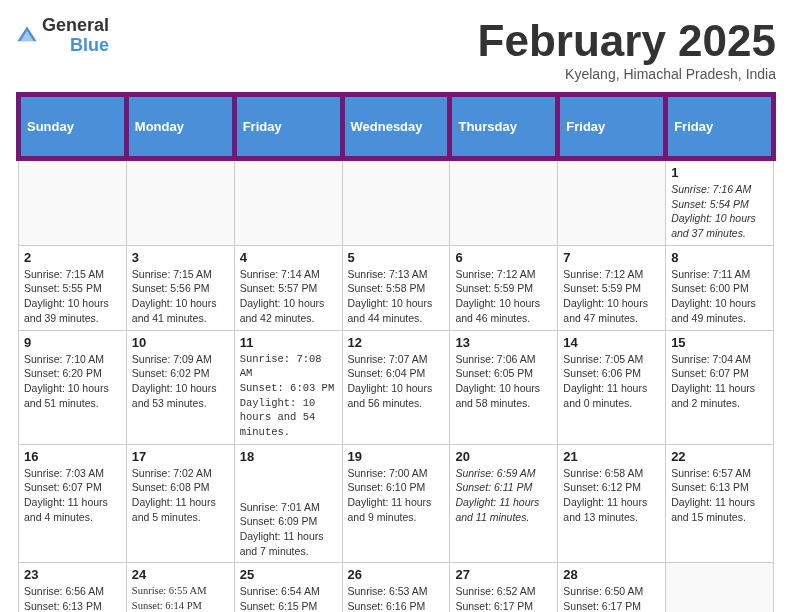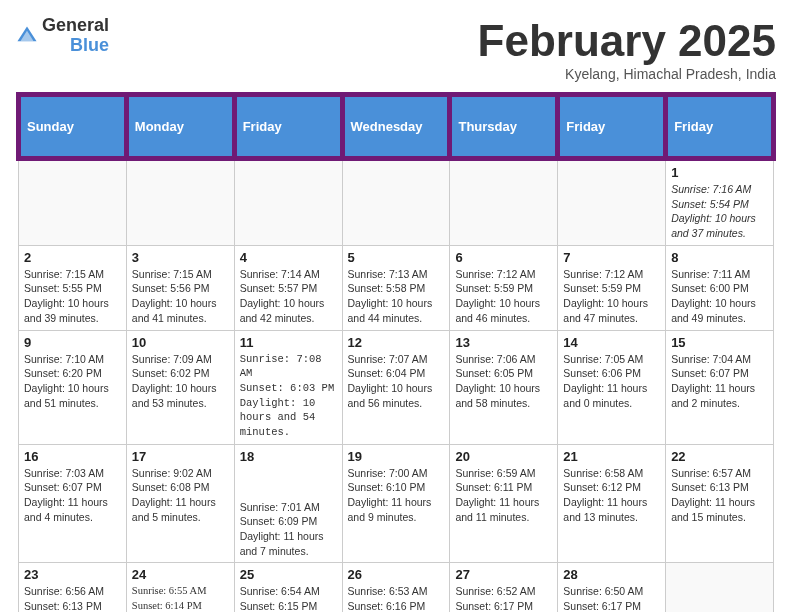--- a/index.html
+++ b/index.html
@@ -230,39 +230,39 @@
       </tr>
       <tr>
         <td>
           <span class="day-num">16</span>
           <div class="day-info" style="white-space: pre-line;">Sunrise: 7:03 AM
 Sunset: 6:07 PM
 Daylight: 11 hours and 4 minutes.</div>
         </td>
         <td>
           <span class="day-num">17</span>
-          <div class="day-info" style="white-space: pre-line;">Sunrise: 9:02 AM
+          <div class="day-info" style="white-space: pre-line;">Sunrise: 7:02 AM
 Sunset: 6:08 PM
 Daylight: 11 hours and 5 minutes.</div>
         </td>
         <td>
           <span class="day-num">18</span>
           <div class="day-info" style="white-space: pre-line; margin-top: 36px;">Sunrise: 7:01 AM
 Sunset: 6:09 PM
 Daylight: 11 hours and 7 minutes.</div>
         </td>
         <td>
           <span class="day-num">19</span>
           <div class="day-info" style="white-space: pre-line;">Sunrise: 7:00 AM
 Sunset: 6:10 PM
 Daylight: 11 hours and 9 minutes.</div>
         </td>
         <td>
           <span class="day-num">20</span>
-          <div class="day-info" style="white-space: pre-line;">Sunrise: 6:59 AM
+          <div class="day-info" style="white-space: pre-line; font-style: italic;">Sunrise: 6:59 AM
 Sunset: 6:11 PM
 Daylight: 11 hours and 11 minutes.</div>
         </td>
         <td>
           <span class="day-num">21</span>
           <div class="day-info" style="white-space: pre-line;">Sunrise: 6:58 AM
 Sunset: 6:12 PM
 Daylight: 11 hours and 13 minutes.</div>
         </td>
         <td>

